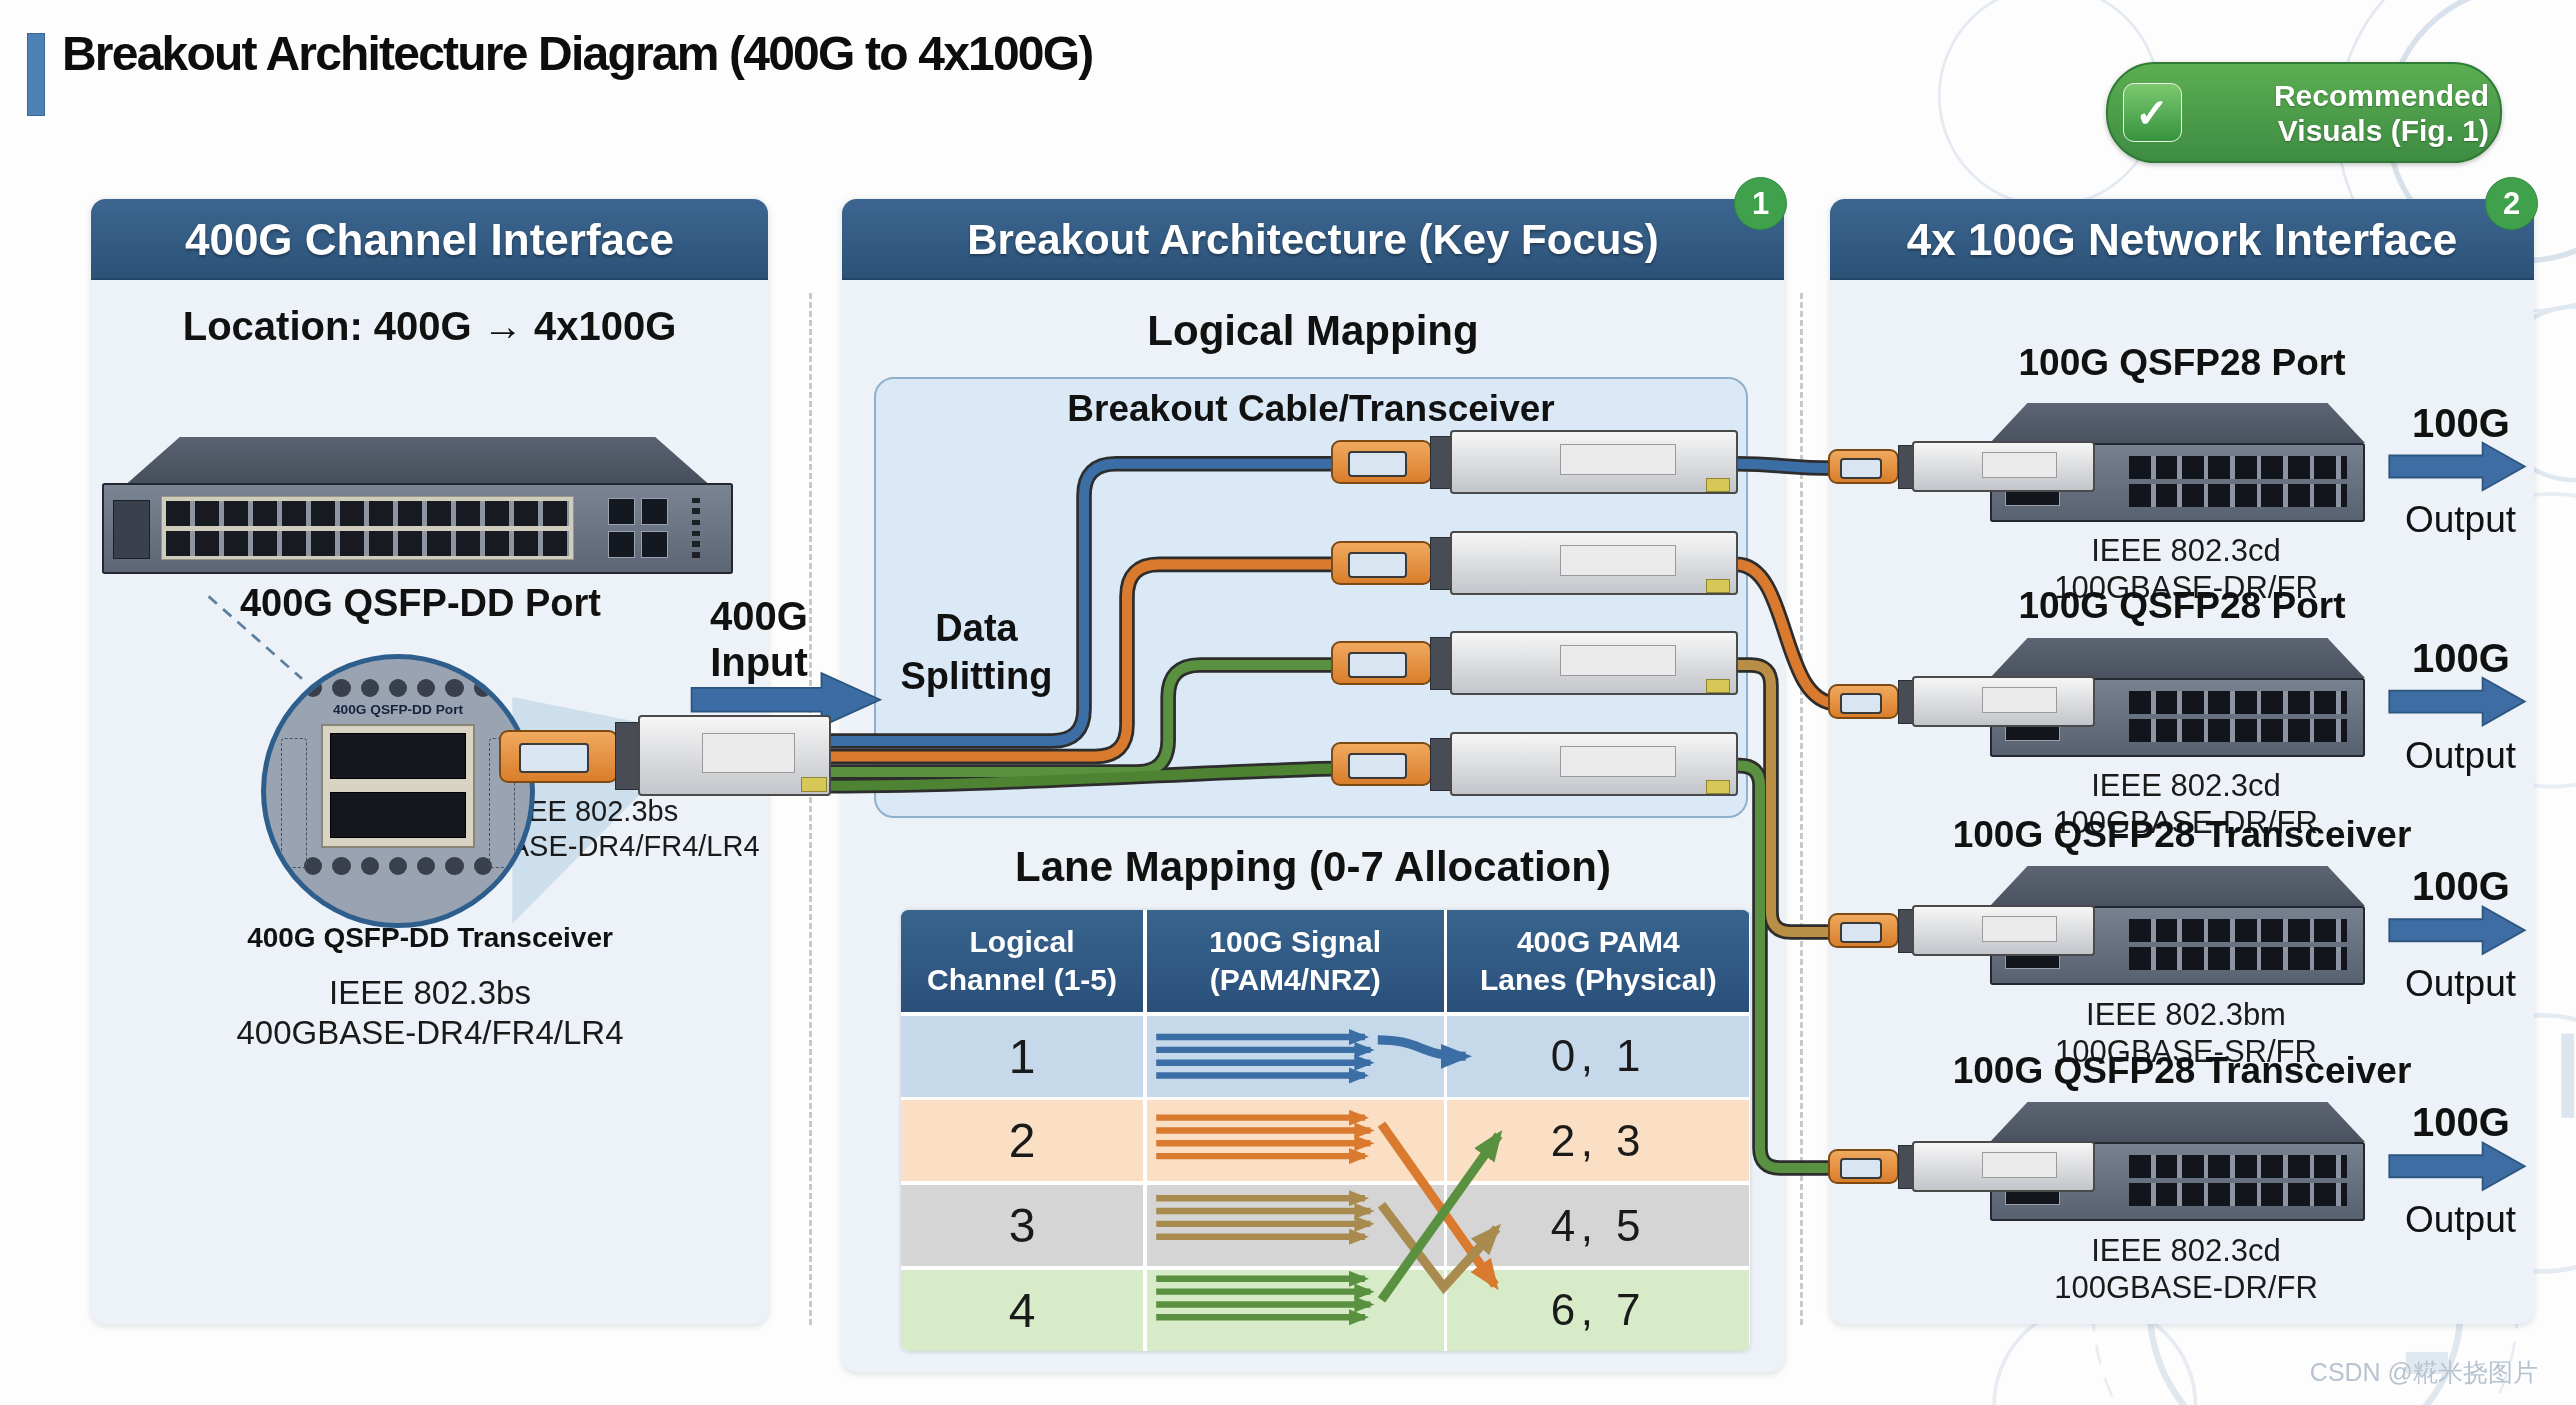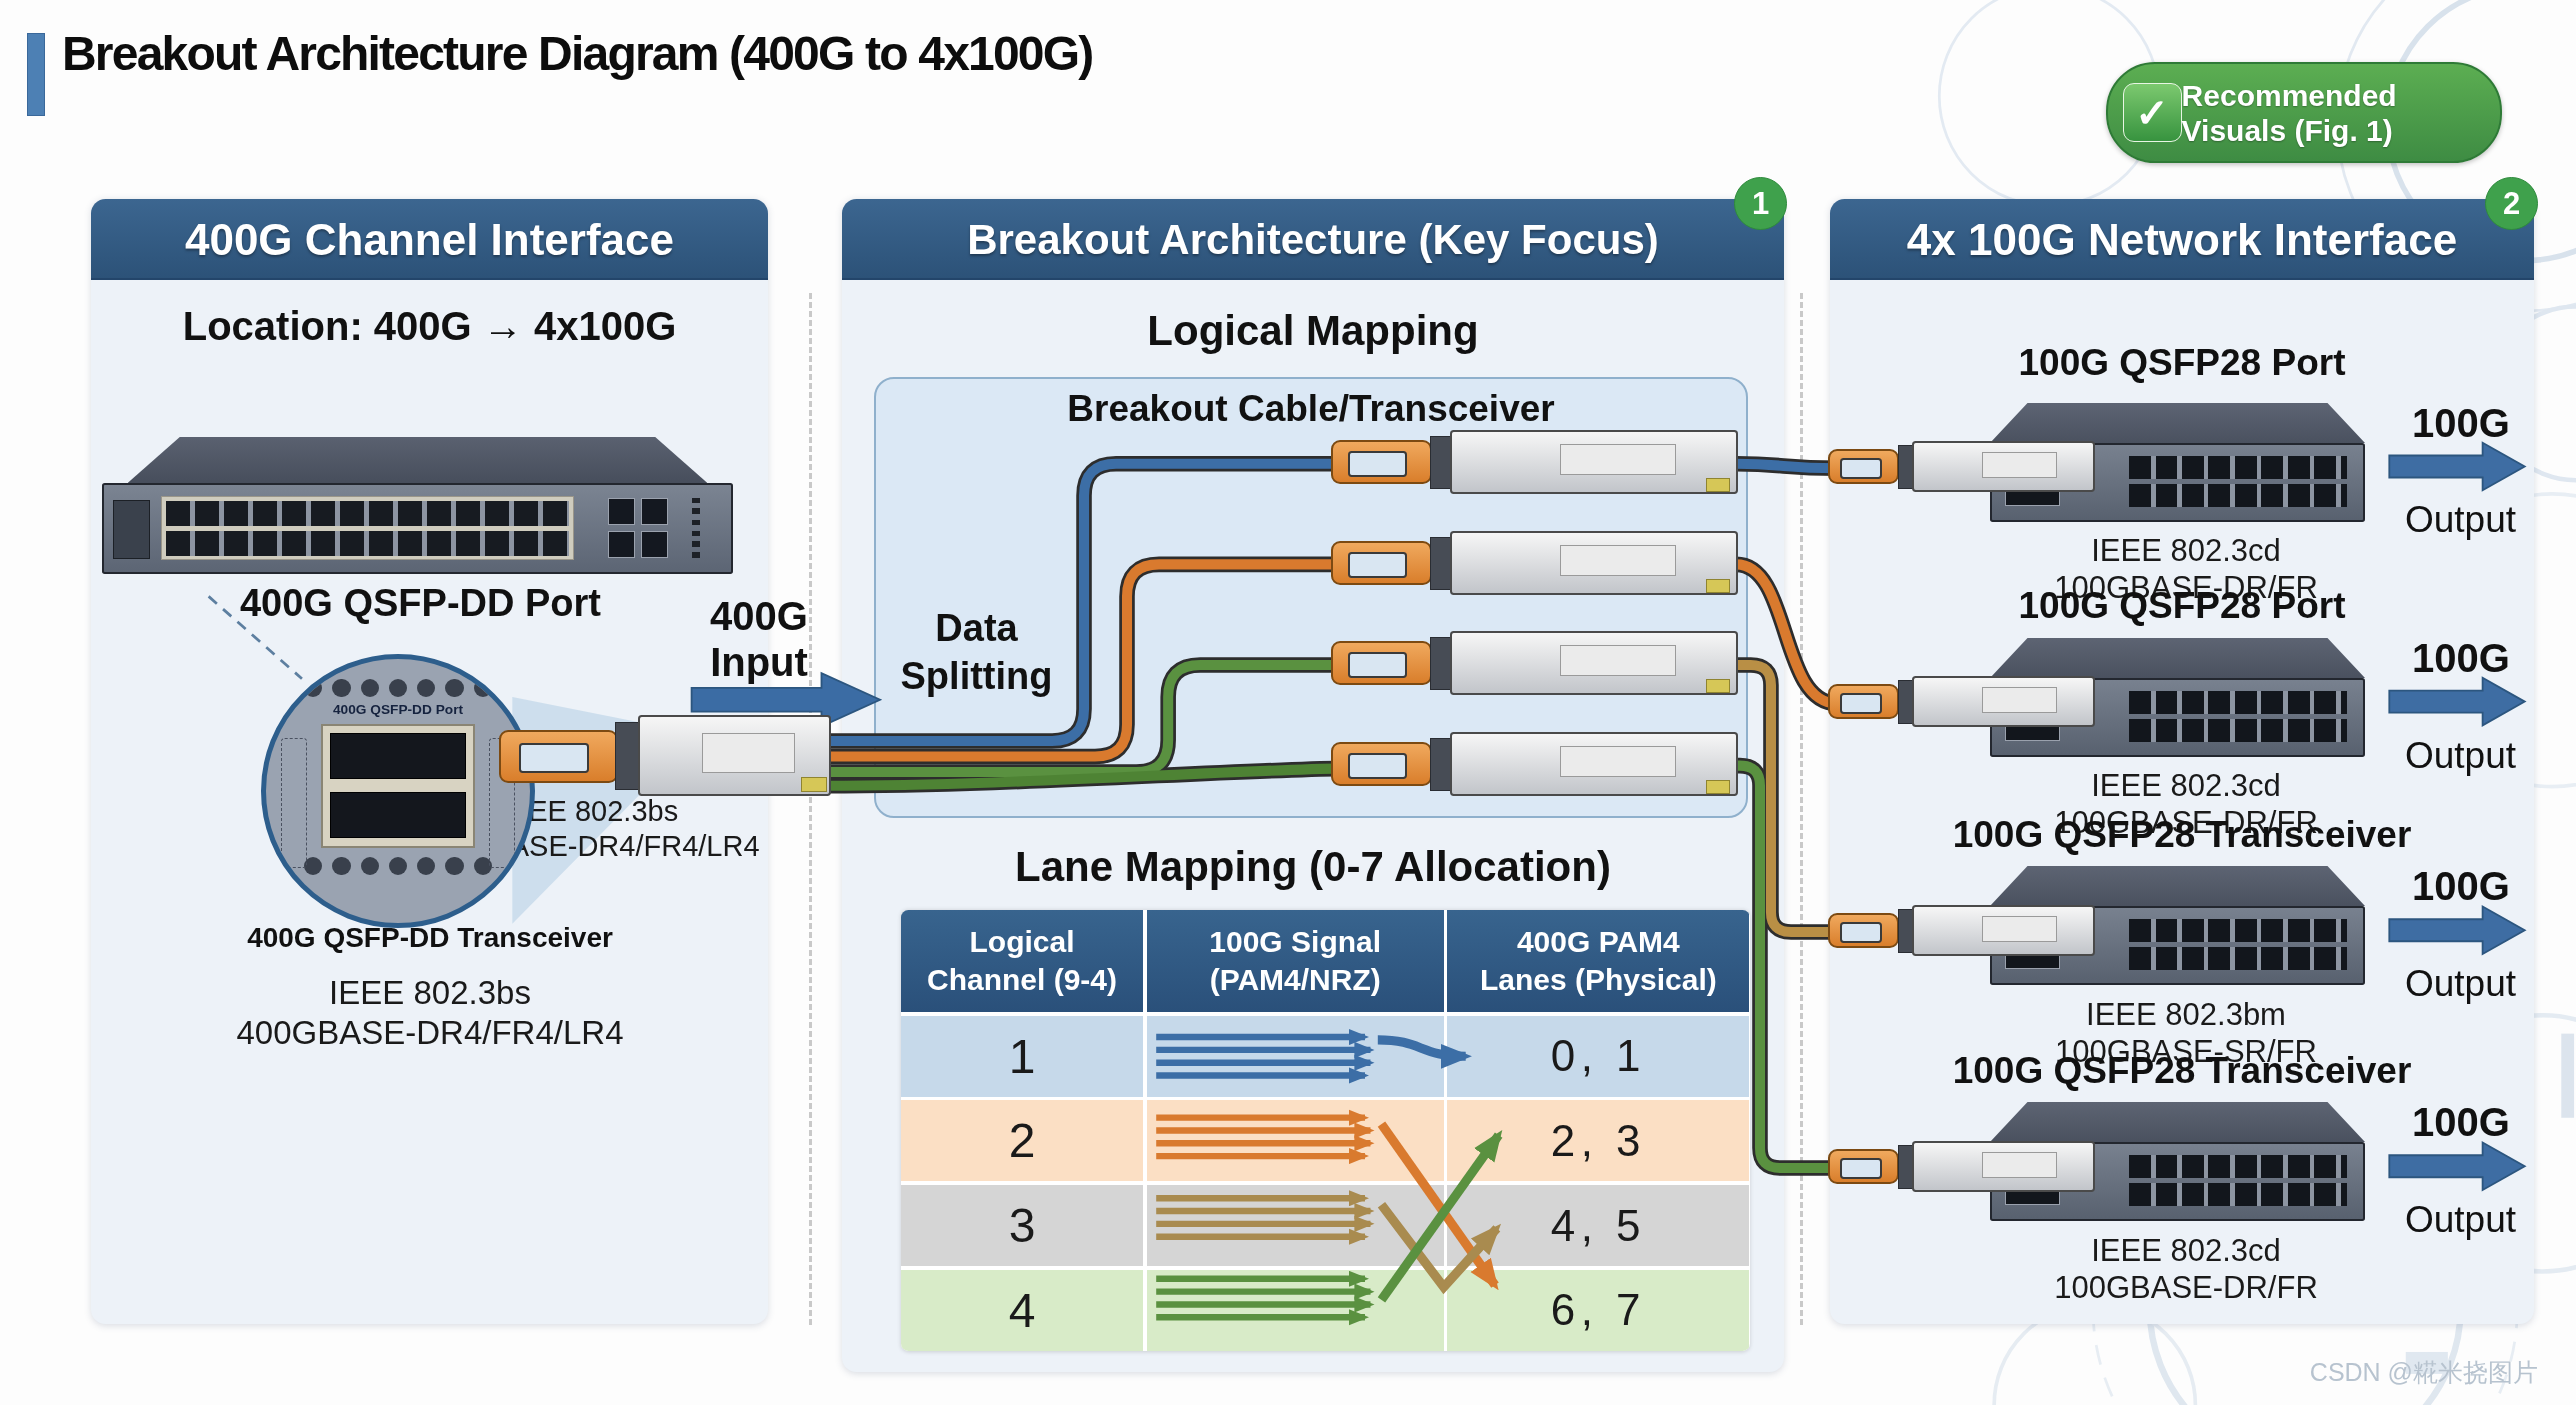--- a/index.html
+++ b/index.html
@@ -11,22 +11,22 @@
   .ctr{text-align:center;}
   
   .title-bar{left:27.4px;top:33px;width:15.6px;height:81px;background:#4d80b4;border:0.9px solid #3a689a;}
   .page-title{left:62px;top:25.6px;width:1281px;font-size:48px;font-weight:700;letter-spacing:-1.8px;color:#0d0d0d;}
   
   .rec-badge{left:2106px;top:62px;width:392px;height:97px;border-radius:49px;
      background:linear-gradient(#5cae52,#3e8c43);border:2.7px solid #2e7a36;display:flex;align-items:center;
      box-shadow:0 1.8px 5.5px rgba(0,0,0,.25);}
   .rec-check{width:57px;height:57px;margin-left:14.6px;border-radius:11px;background:linear-gradient(#7cc96f,#37933f);
      border:1.8px solid #e8f5e4;color:#fff;font-size:40px;font-weight:700;display:flex;align-items:center;justify-content:center;}
-  .rec-text{flex:1;color:#fff;font-weight:700;font-size:30px;line-height:35px;text-align:left;
-     text-shadow:0 0.9px 1.8px rgba(0,0,0,.3);padding-right:2px;}
+  .rec-text{flex:1;color:#fff;font-weight:700;font-size:30px;line-height:35px;text-align:right;
+     text-shadow:0 0.9px 1.8px rgba(0,0,0,.3);padding-right:11px;}
   
   .panel{background:#edf2f8;border-radius:14.6px;box-shadow:0 1.8px 7.3px rgba(60,80,110,.18);}
   .panel-header{position:absolute;left:0;top:0;width:100%;height:81px;background:linear-gradient(#3c6690,#2c5278);
      border-radius:14.6px 14.6px 0 0;color:#fff;font-weight:700;font-size:42px;line-height:81px;text-align:center;
      text-shadow:0 1.8px 2.7px rgba(0,0,0,.35);border-bottom:2.7px solid #23456a;box-sizing:border-box;}
   .num-badge{width:51px;height:51px;border-radius:50%;background:#3fa14c;border:1.8px solid #2e8a3c;color:#fff;
      font-size:31px;font-weight:700;display:flex;align-items:center;justify-content:center;z-index:6;}
   .divider{border-left:3.7px dashed #c9c9c9;width:0;}
   
   .h-black{font-weight:700;color:#111;}
@@ -295,21 +295,21 @@
   <div class="x-body" style="left:119px;top:0;width:288px;height:64px;"></div>
   <div class="x-inner" style="left:229px;top:13.7px;width:114px;height:29px;"></div>
   <div class="x-notch" style="left:375px;top:48px;width:22px;height:12px;"></div>
 </div>
 
 <div class="abs ctr h-black" style="left:842px;top:843px;width:942px;font-size:42px;z-index:4;">Lane Mapping (0-7 Allocation)</div>
 
 <div class="abs ltable">
   <div class="lth">
     <span>Logical</span>
-      <span>Channel (9-4)</span>
+      <span>Channel (1-5)</span>
   </div>
   <div class="lth">
     <span>100G Signal</span>
       <span>(PAM4/NRZ)</span>
   </div>
   <div class="lth">
     <span>400G PAM4</span>
       <span>Lanes (Physical)</span>
   </div>
   <div class="ltd rb">1</div>

